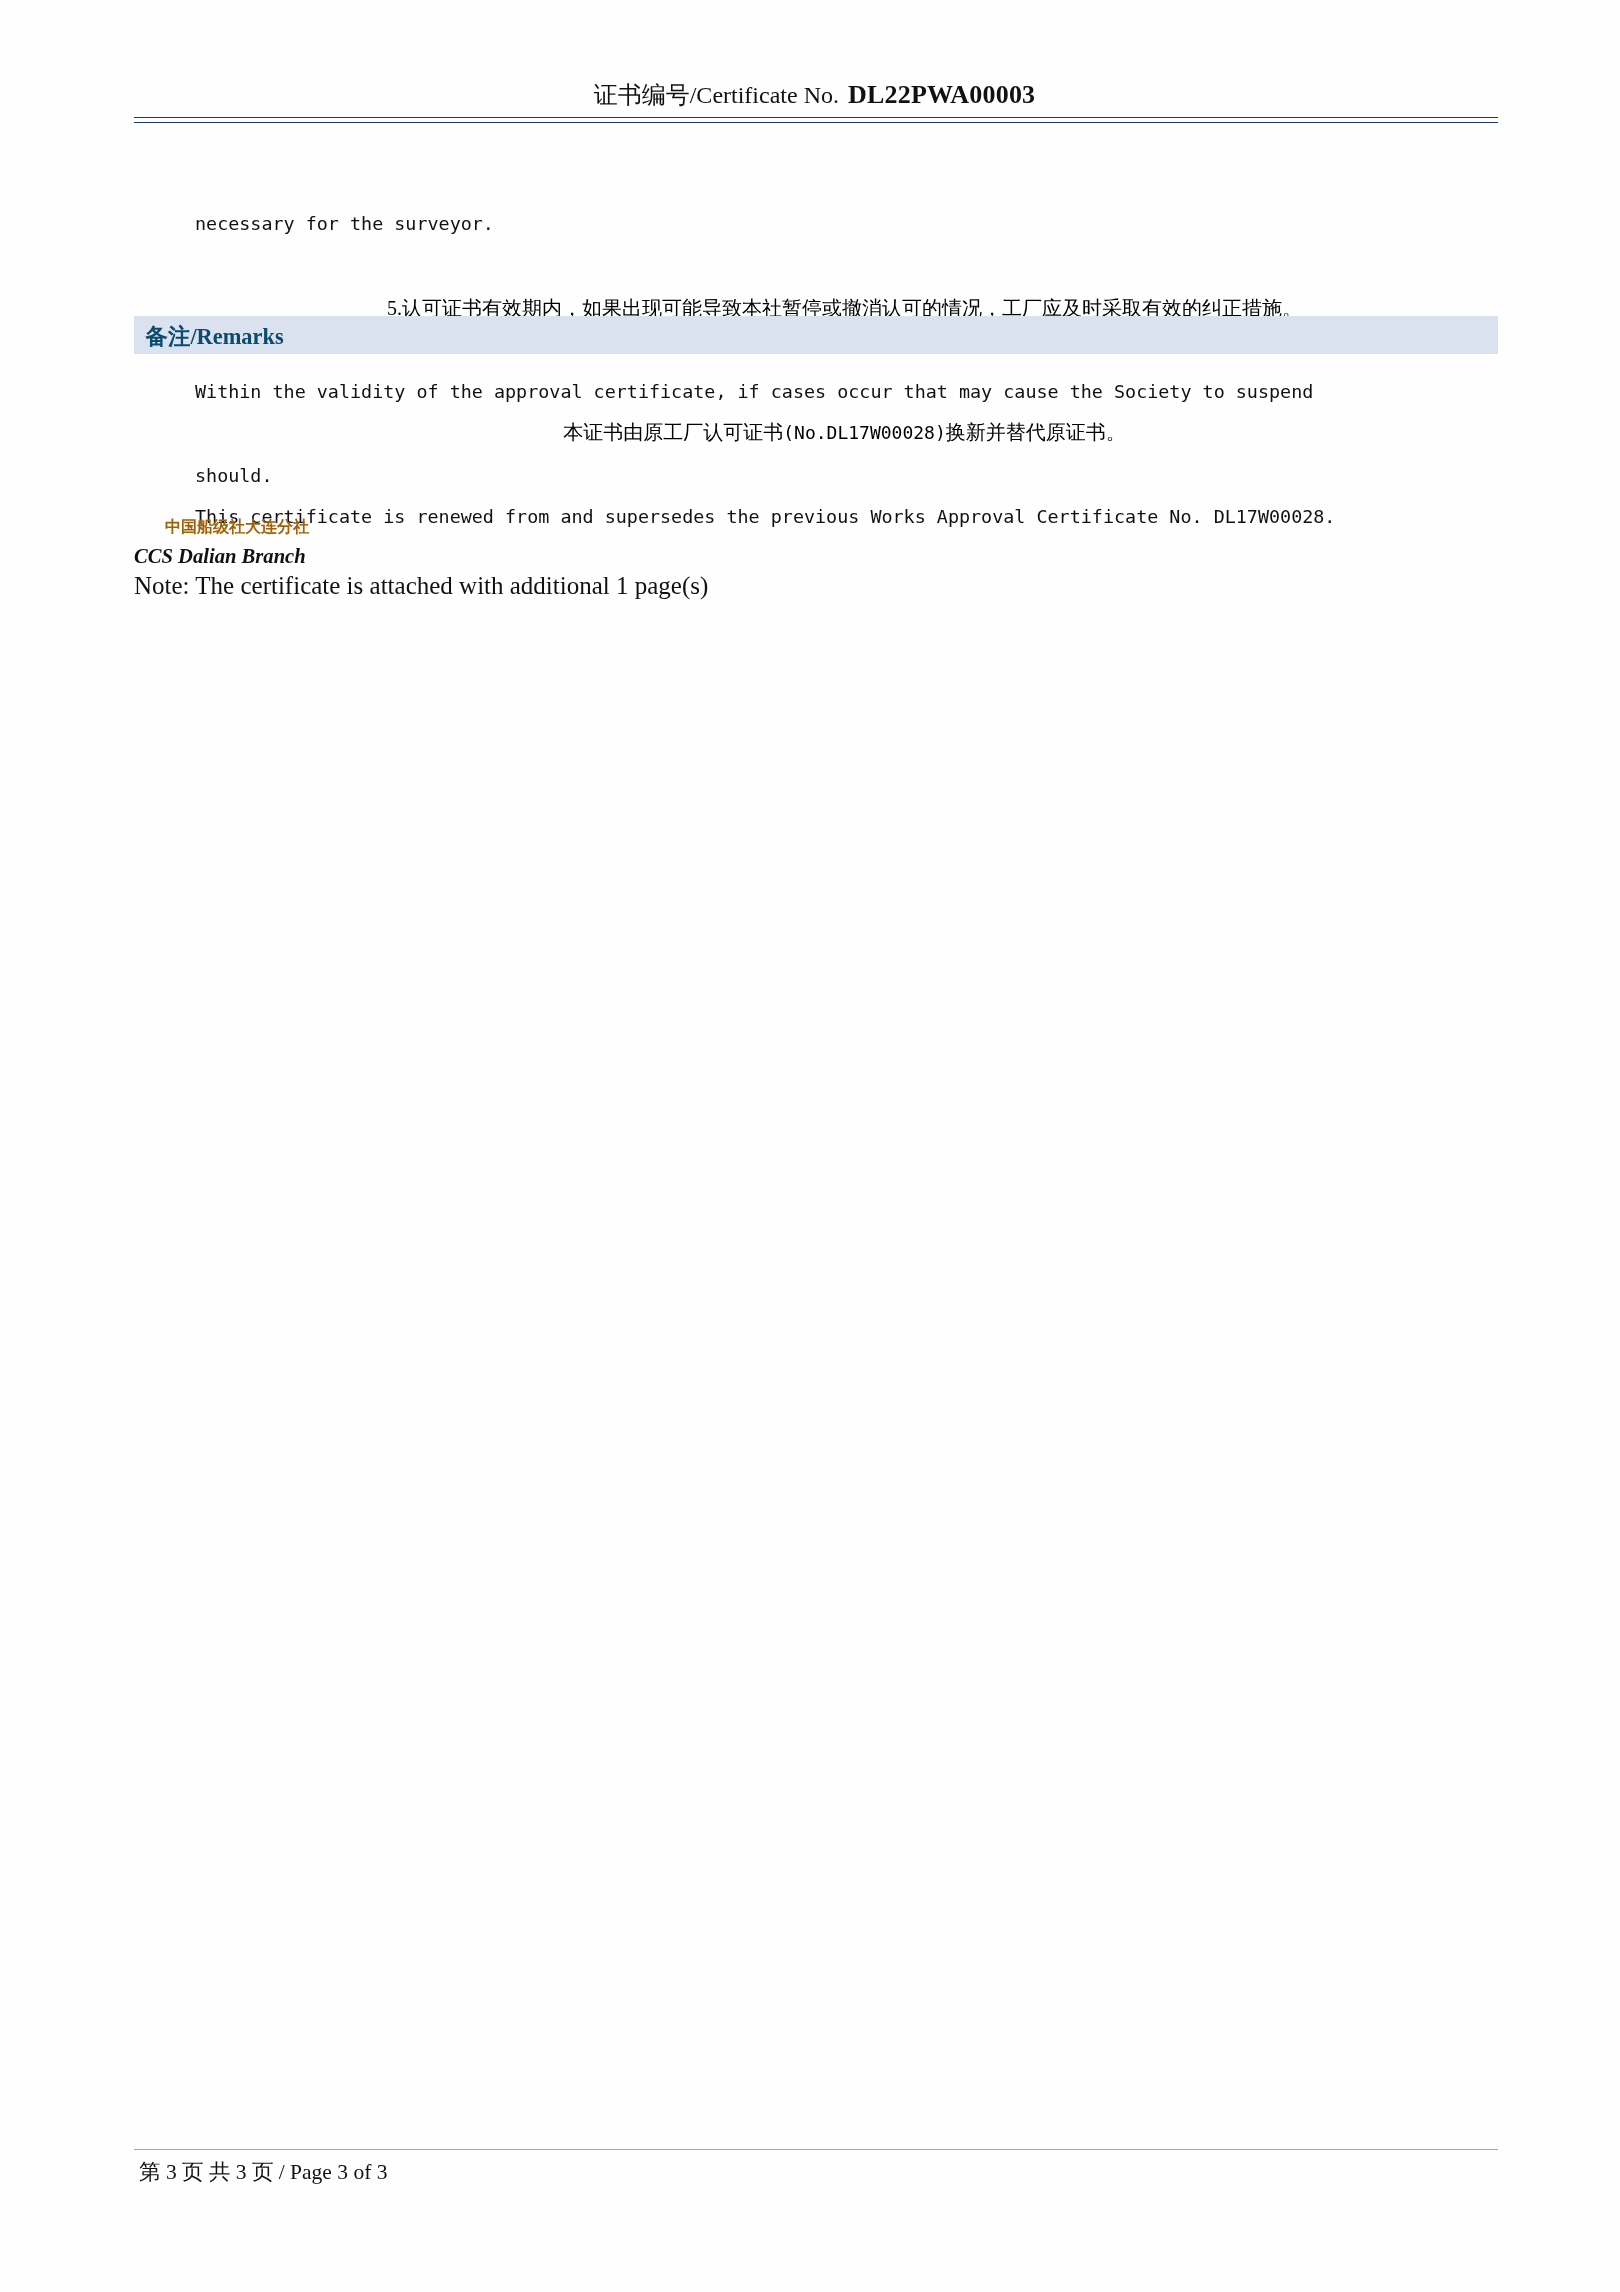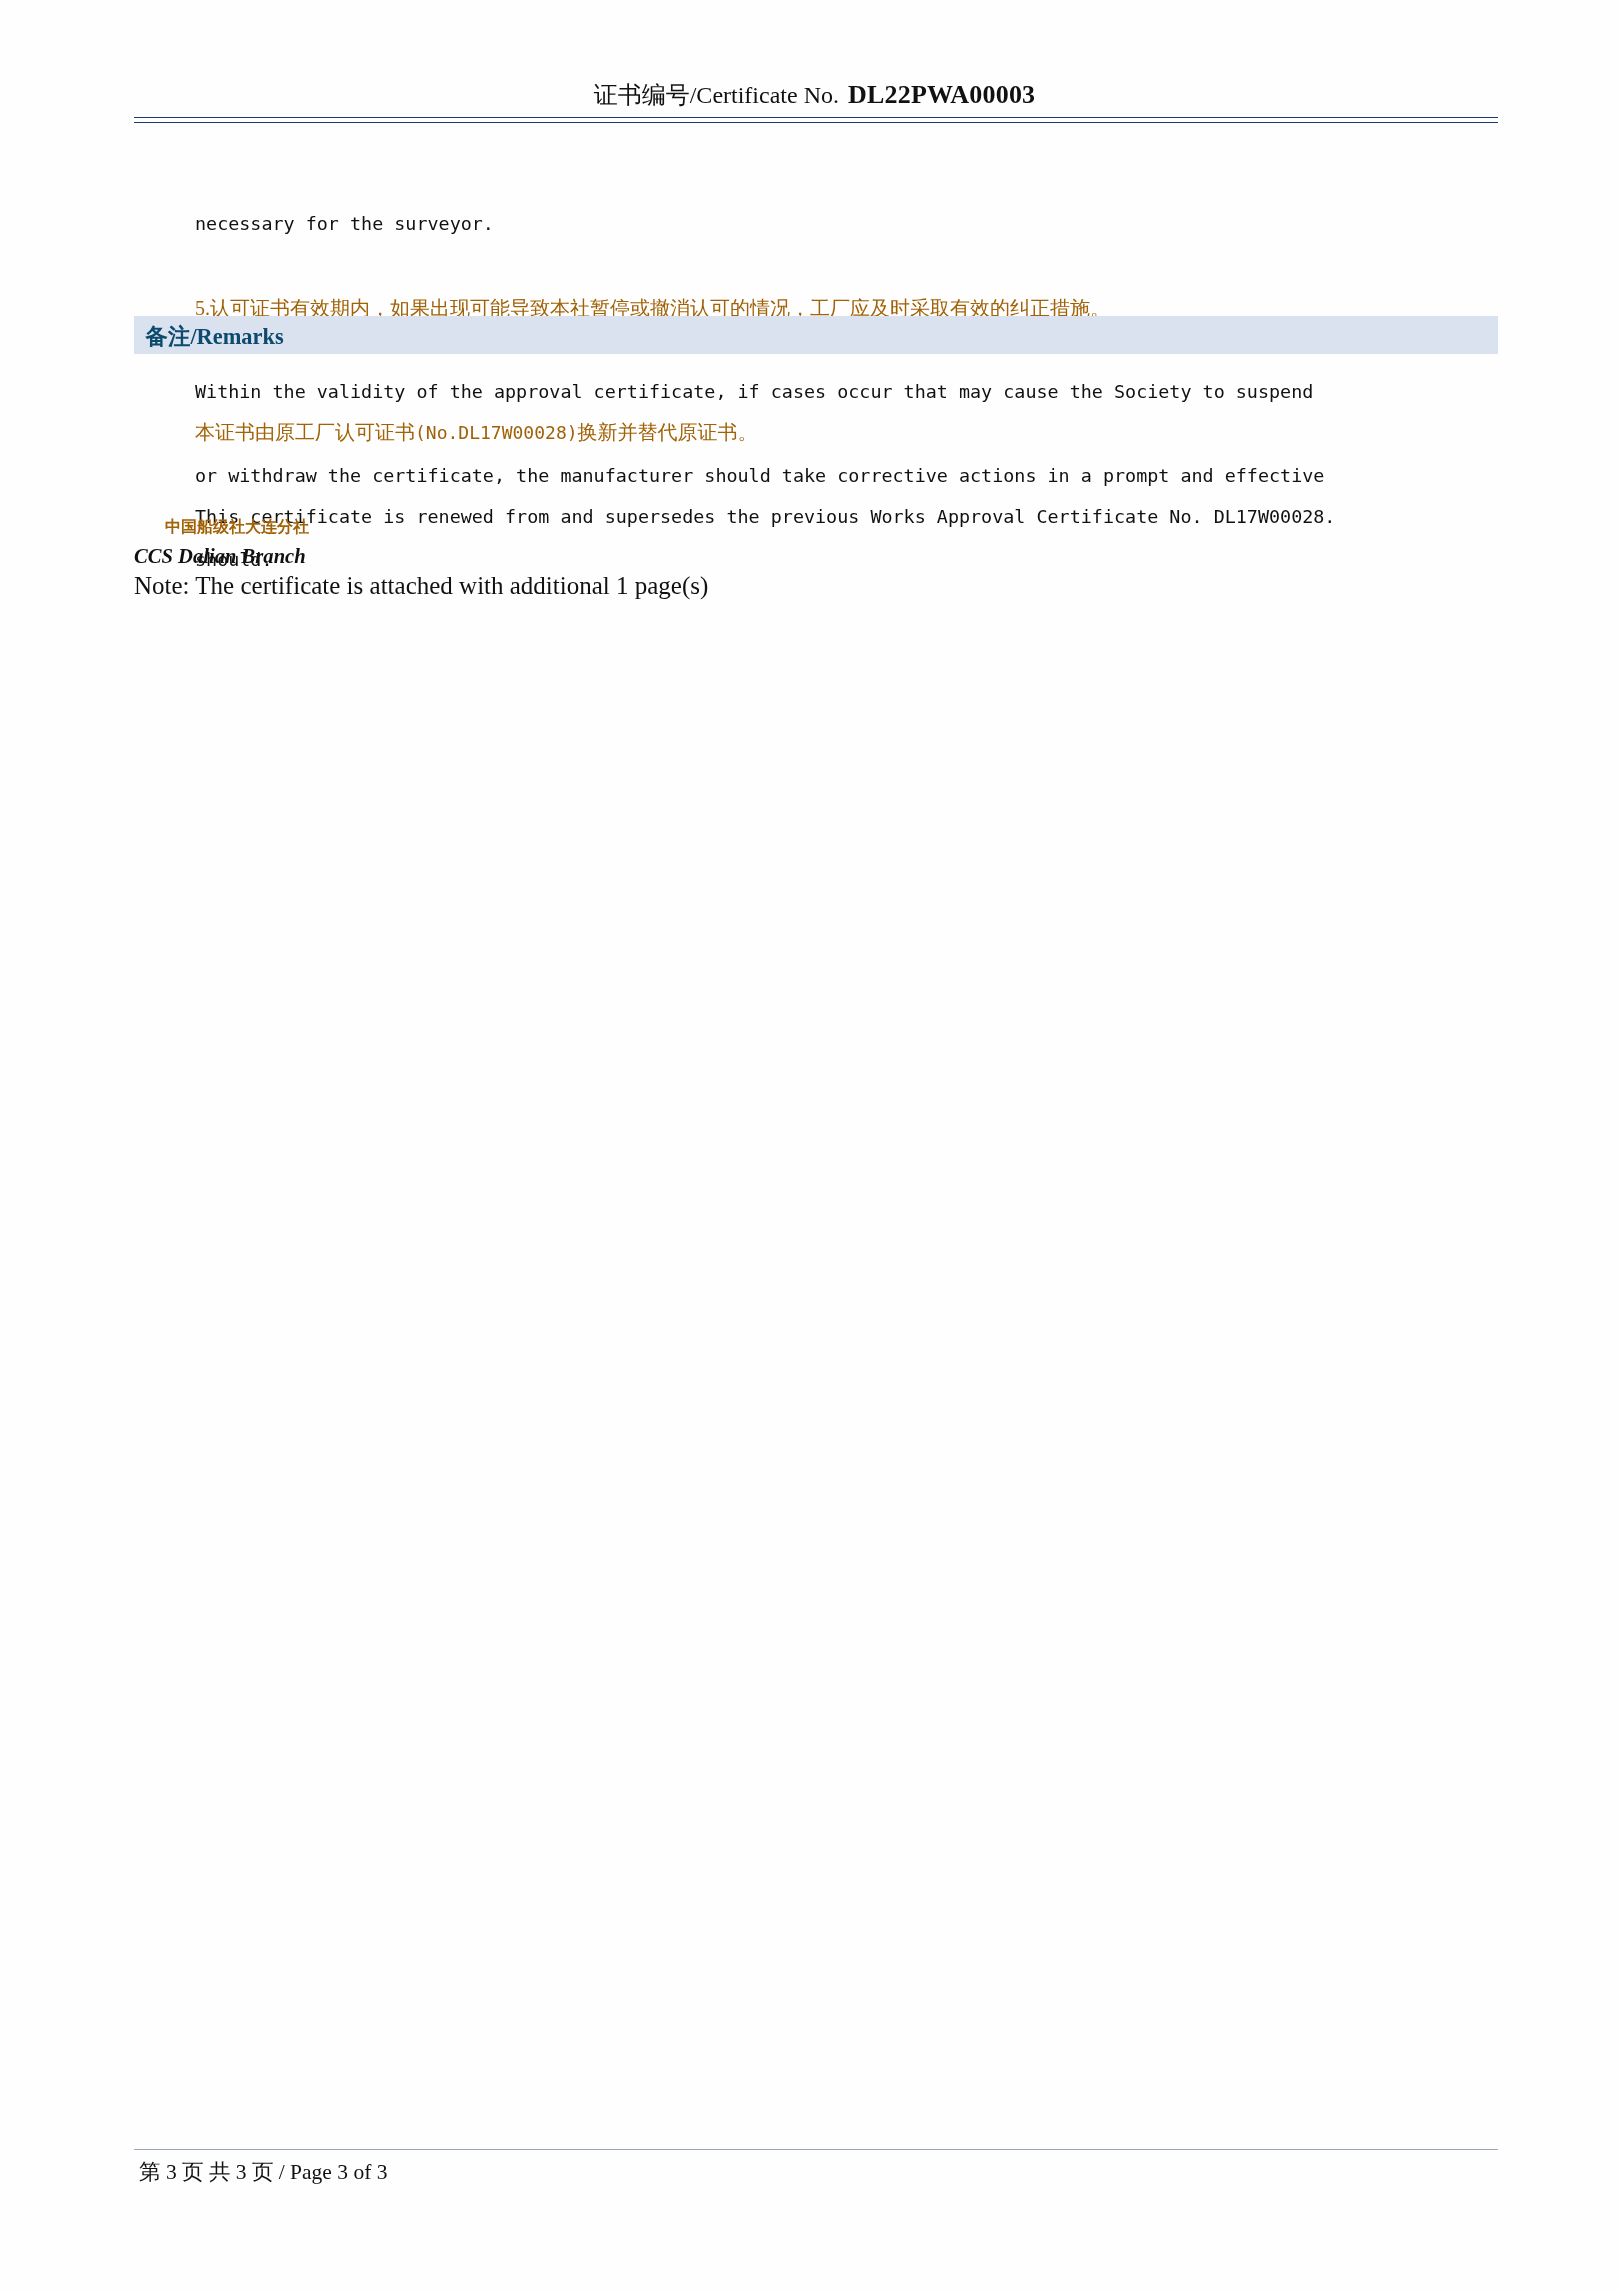--- a/index.html
+++ b/index.html
@@ -63,22 +63,23 @@
     line-height: 28px;
     color: #111;
     letter-spacing: 0px;
     white-space: pre;
   }
 
   .cn-line {
     font-family: "Liberation Serif", serif;
     font-size: 19.7px;
     line-height: 28px;
-    color: #a16207;
-    white-space: pre;
+    color: #000000;
+    white-space: pre;
+    text-align: center;
   }
 
   #para-top {
     top: 154px;
     left: 195px;
     width: 1299px;
   }
   #para-top .cn-line {
     font-size: 20px;
   }
@@ -183,21 +184,20 @@
 
   <div class="header">
     <span class="cert-label">证书编号/Certificate No.</span><span class="cert-no">DL22PWA00003</span>
   </div>
   <div class="header-rule"></div>
 
   <div class="mono-block" id="para-top">
     <div>necessary for the surveyor.</div>
     <div class="cn-line">5.认可证书有效期内，如果出现可能导致本社暂停或撤消认可的情况，工厂应及时采取有效的纠正措施。</div>
     <div>Within the validity of the approval certificate, if cases occur that may cause the Society to suspend</div>
-    <div>or withdraw the certificate, the manufacturer should take corrective actions in a prompt and effective</div>
     <div>should.</div>
   </div>
 
   <div class="remarks-band">
     <div class="band-title">备注/Remarks</div>
   </div>
 
   <div class="mono-block" id="remarks-body">
     <div class="cn-line"><span>本证书由原工厂认可证书</span><span class="small-mono">(No.DL17W00028)</span><span>换新并替代原证书。</span></div>
     <div>This certificate is renewed from and supersedes the previous Works Approval Certificate No. DL17W00028.</div>

